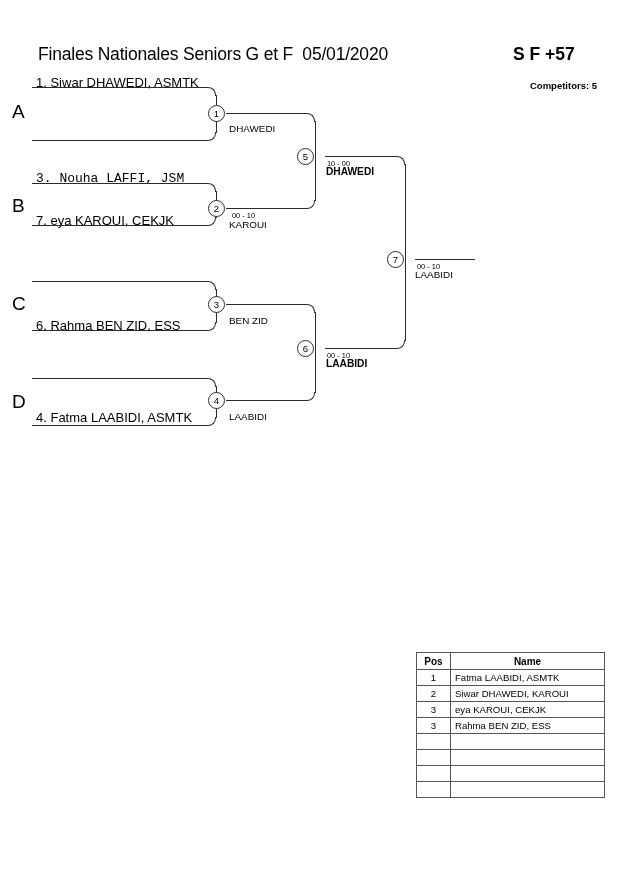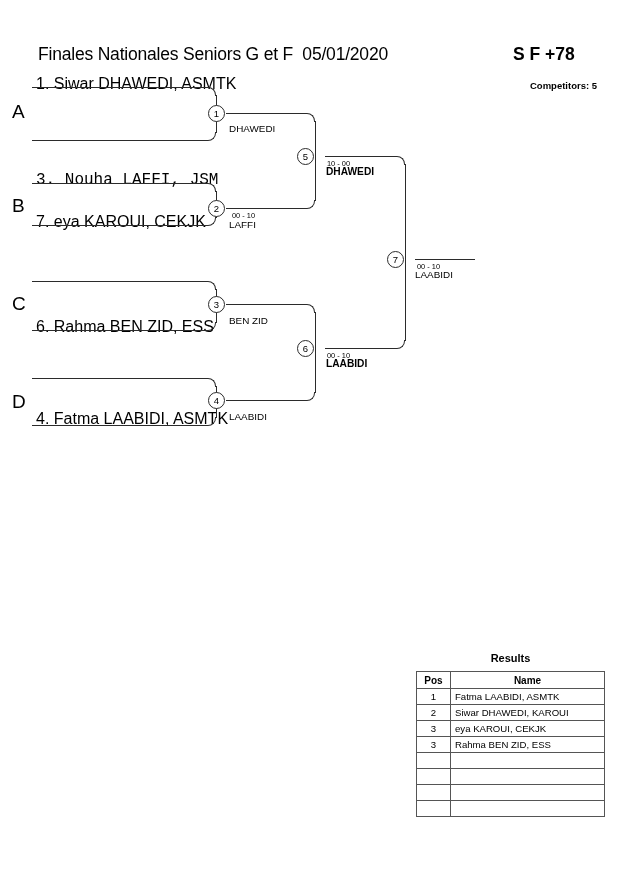--- a/index.html
+++ b/index.html
@@ -64,21 +64,21 @@
 
   .pool-letter {
     position: absolute;
     font-size: 19px;
     font-weight: normal;
     line-height: 1;
   }
 
   .competitor-label {
     position: absolute;
-    font-size: 16px;
+    font-size: 13px;
     line-height: 1;
     white-space: pre;
   }
 
   .match-circle {
     position: absolute;
     width: 17px; height: 17px;
     border: 1.2px solid #2b2b2b;
     border-radius: 50%;
     background: #ffffff;
@@ -131,21 +131,21 @@
     text-align: center;
     height: 17px;
   }
   table.results td.pos { width: 34px; text-align: center; }
   table.results td.name { text-align: left; }
 </style>
 </head>
 <body>
 
 <div id="header-title">Finales Nationales Seniors G et F  05/01/2020</div>
-<div id="header-category">S F +78</div>
+<div id="header-category">S F +57</div>
 <div id="header-competitors">Competitors: 5</div>
 
 <div class="bracket-area">
 
   <div class="pool-letter" style="left:12px; top:102px;">A</div>
   <div class="competitor-label" style="left:36px; top:76px;">1. Siwar DHAWEDI, ASMTK</div>
   <div class="competitor-label" style="left:36px; top:129px;"></div>
   <div class="hline" style="left:32px; top:87px; width:175px;"></div>
   <div class="elbow tr" style="left:207px; top:87px;"></div>
   <div class="hline" style="left:32px; top:140px; width:175px;"></div>
@@ -203,41 +203,40 @@
   <div class="match-circle" style="left:208px; top:200px;">2</div>
   <div class="match-circle" style="left:208px; top:296px;">3</div>
   <div class="match-circle" style="left:208px; top:392px;">4</div>
   <div class="match-circle" style="left:297px; top:148px;">5</div>
   <div class="match-circle" style="left:297px; top:340px;">6</div>
   <div class="match-circle" style="left:387px; top:251px;">7</div>
 
   <div class="winner-name" style="left:229px; top:96px;">DHAWEDI</div>
   <div class="match-score" style="left:232px; top:117px;"></div>
 
-  <div class="winner-name" style="left:229px; top:192px;">LAFFI</div>
+  <div class="winner-name" style="left:229px; top:192px;">KAROUI</div>
   <div class="match-score" style="left:232px; top:212px;">00 - 10</div>
 
   <div class="winner-name" style="left:229px; top:288px;">BEN ZID</div>
   <div class="match-score" style="left:232px; top:308px;"></div>
 
   <div class="winner-name" style="left:229px; top:384px;">LAABIDI</div>
   <div class="match-score" style="left:232px; top:404px;"></div>
 
   <div class="winner-name bold" style="left:326px; top:139px;">DHAWEDI</div>
   <div class="match-score" style="left:327px; top:160px;">10 - 00</div>
 
   <div class="winner-name bold" style="left:326px; top:331px;">LAABIDI</div>
   <div class="match-score" style="left:327px; top:352px;">00 - 10</div>
 
   <div class="winner-name" style="left:415px; top:242px;">LAABIDI</div>
   <div class="match-score" style="left:417px; top:263px;">00 - 10</div>
 </div>
 
 <div id="results-block">
-  <div id="results-title">Results</div>
   <table class="results">
     <thead>
       <tr>
         <th>Pos</th>
         <th>Name</th>
       </tr>
     </thead>
     <tbody id="results-body">
         <tr>
           <td class="pos">1</td>

